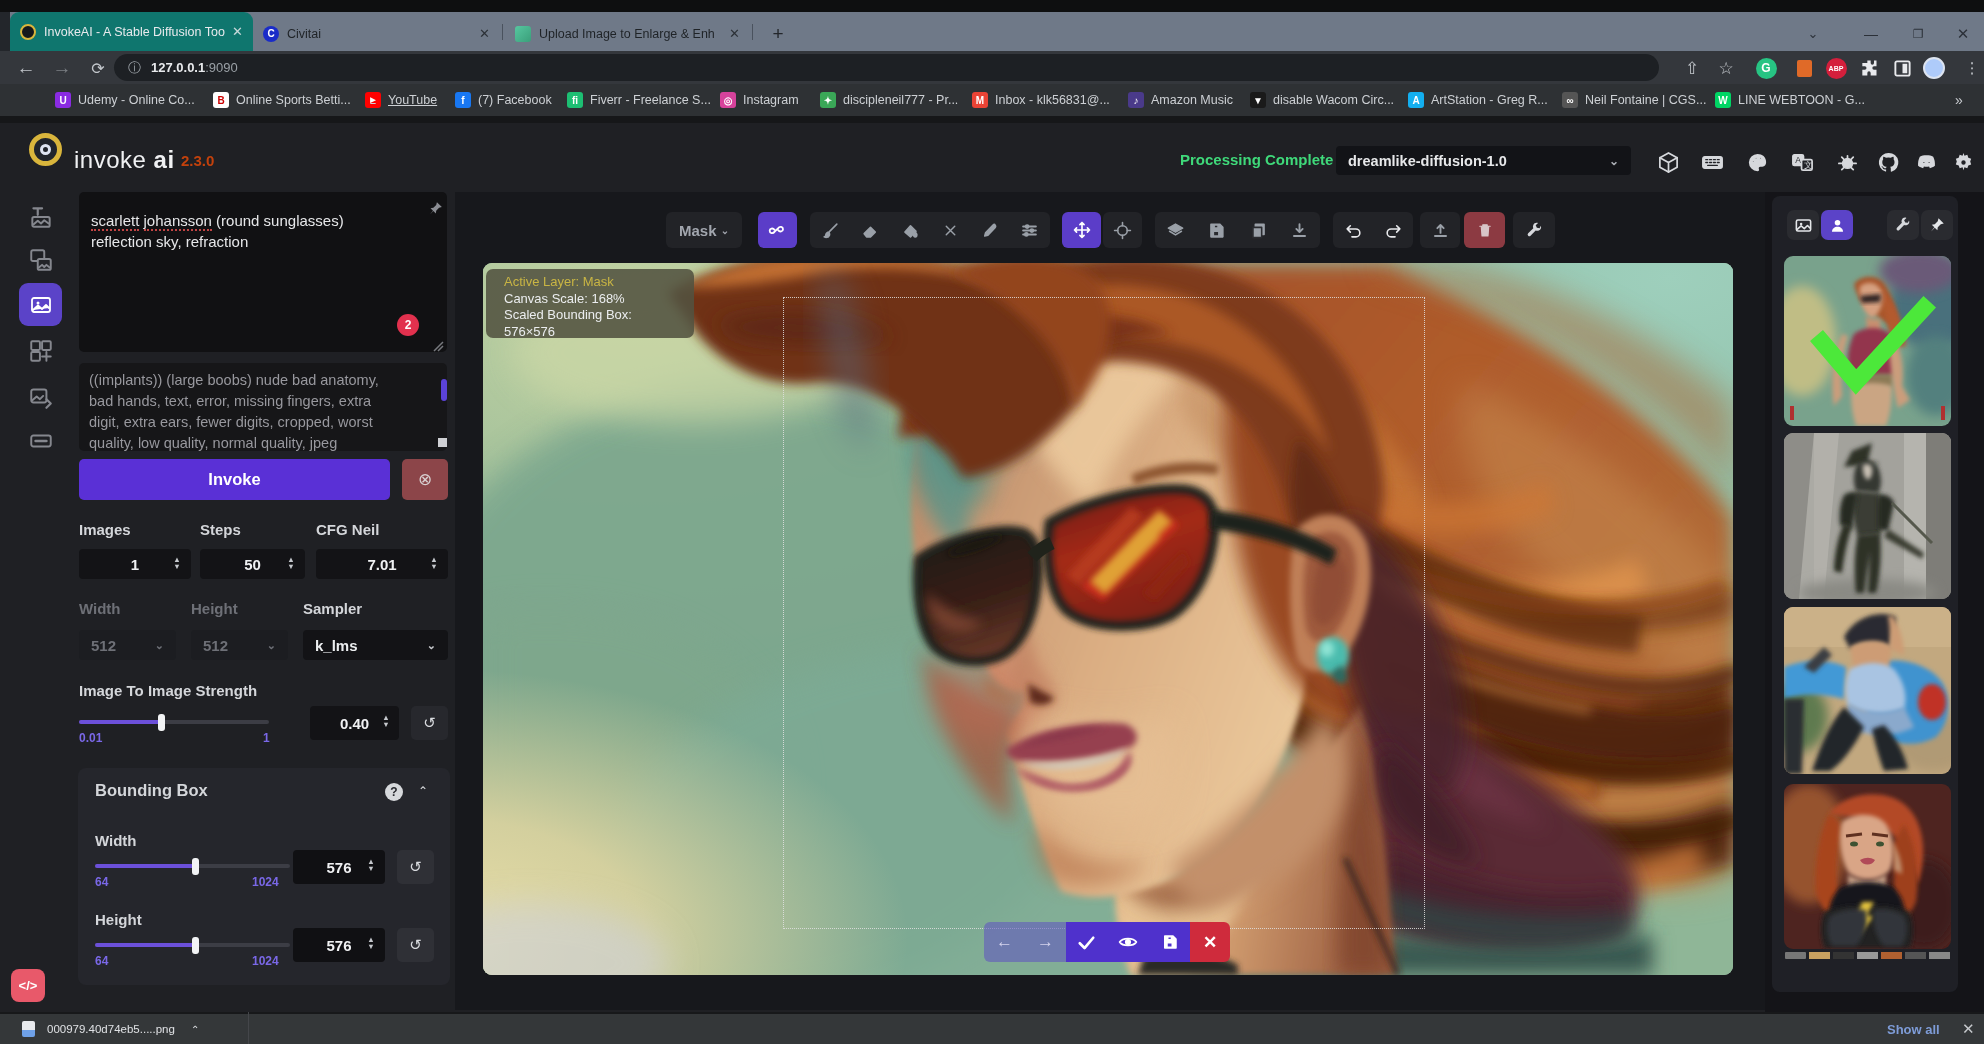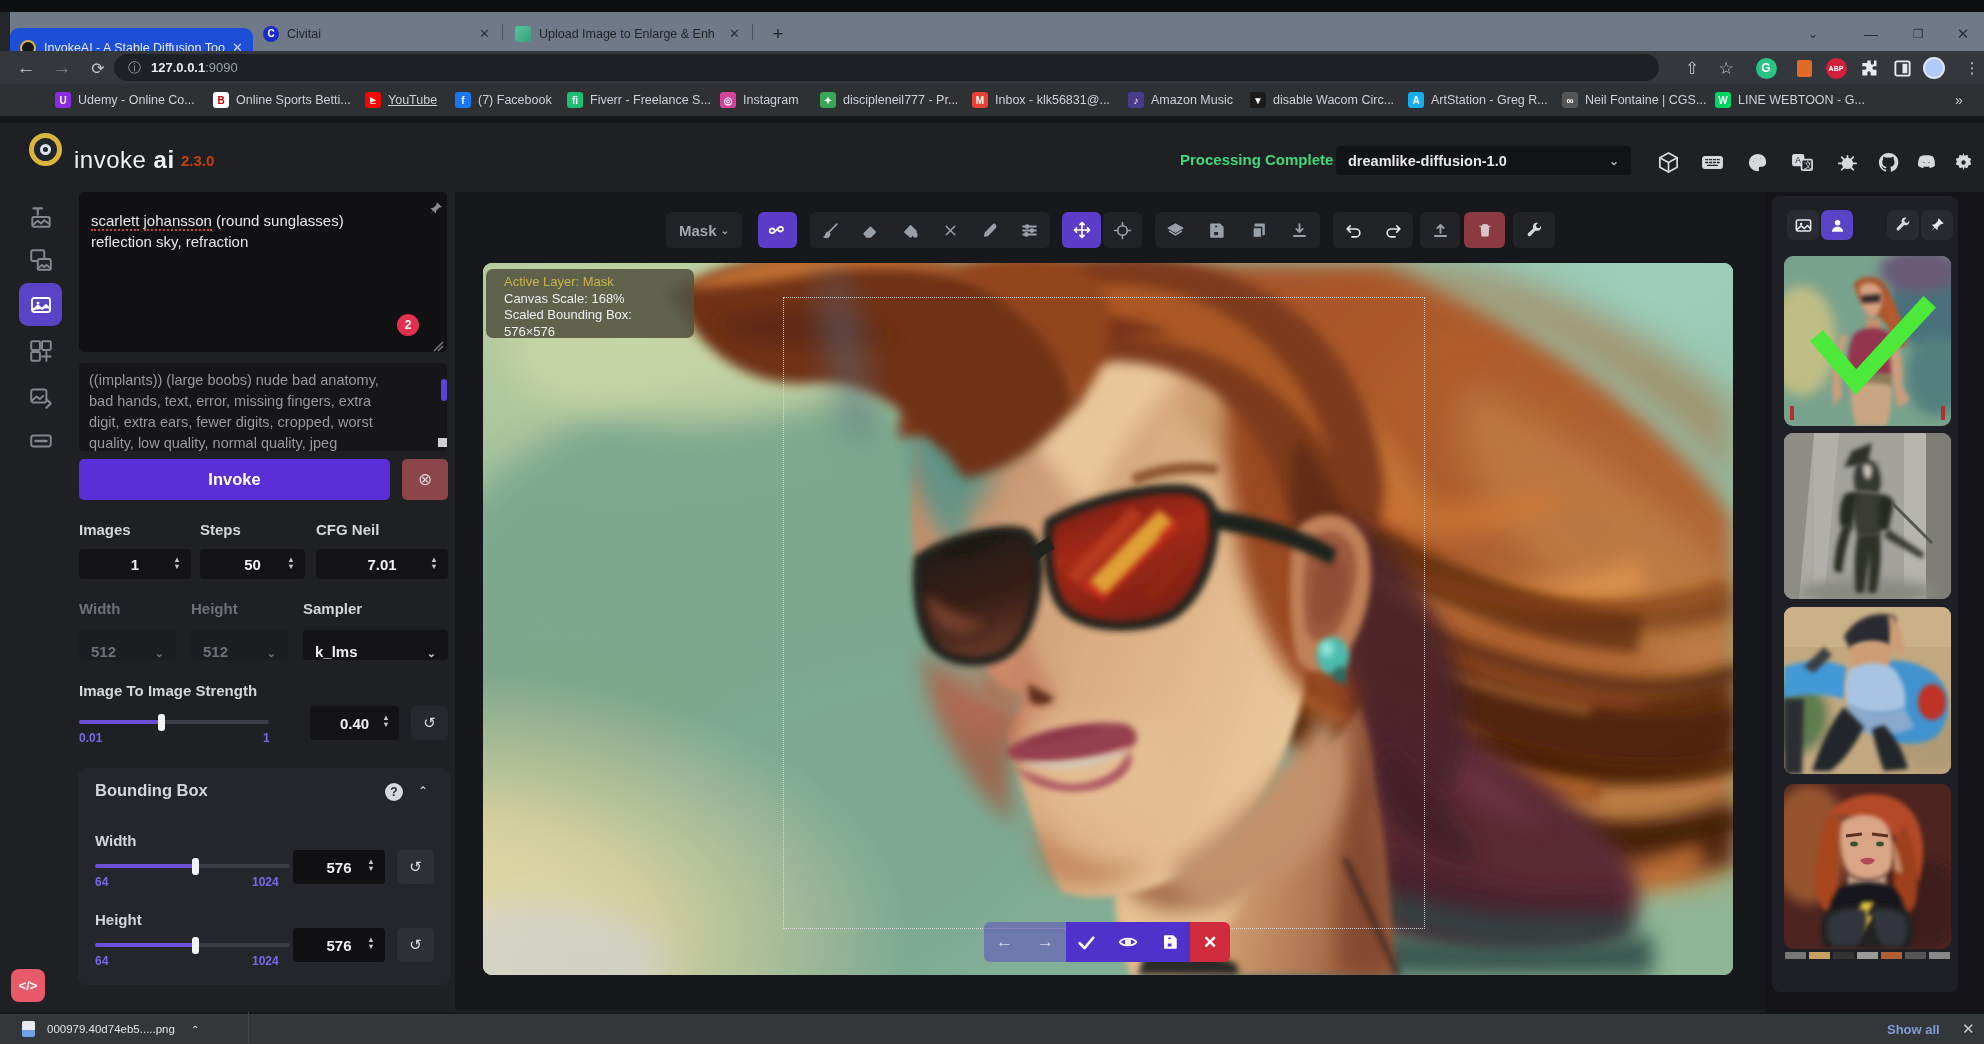--- a/index.html
+++ b/index.html
@@ -3,21 +3,21 @@
 <meta charset="utf-8">
 <style>
 * { margin:0; padding:0; box-sizing:border-box; }
 html,body { width:1984px; height:1044px; overflow:hidden; background:#000; }
 body { font-family:"Liberation Sans", sans-serif; position:relative; }
 .abs { position:absolute; }
 
 #topblack { left:0; top:0; width:1984px; height:12px; background:#0e0f10; }
 #tabstrip { left:0; top:12px; width:1984px; height:39px; background:#6f7988; }
 #tabstrip .edge { position:absolute; left:0; top:0; width:10px; height:39px; background:#23262b; }
-.tab-active { position:absolute; left:10px; top:0; width:243px; height:39px; background:#1d4ed8; border-radius:9px 9px 0 0; color:#e8eaed; font-size:12.5px; display:flex; align-items:center; padding:0 10px;margin-top:16px; }
+.tab-active { position:absolute; left:10px; top:0; width:243px; height:39px; background:#0f766e; border-radius:9px 9px 0 0; color:#e8eaed; font-size:12.5px; display:flex; align-items:center; padding:0 10px; }
 .tab { position:absolute; top:4px; height:35px; color:#1f2327; font-size:12.5px; display:flex; align-items:center; padding:0 10px; }
 .tabx { margin-left:auto; font-size:13px; opacity:.85; }
 .favi { width:16px; height:16px; border-radius:50%; margin-right:8px; flex:0 0 16px; }
 .tabsep { position:absolute; top:12px; width:1px; height:16px; background:#4a525e; }
 #navbar { left:0; top:51px; width:1984px; height:33px; background:#34373c; }
 .navic { position:absolute; top:3px; color:#c3c7cc; font-size:17px; width:28px; height:28px; display:flex; align-items:center; justify-content:center; }
 #omni { position:absolute; left:114px; top:3px; width:1545px; height:27px; background:#1d2024; border-radius:14px; color:#e8eaed; font-size:13px; display:flex; align-items:center; padding:0 14px; }
 #bookbar { left:0; top:84px; width:1984px; height:32px; background:#2e3134; }
 .bm { position:absolute; top:6px; height:20px; display:flex; align-items:center; color:#cdd0d4; font-size:12.5px; white-space:nowrap; }
 .bmi { width:16px; height:16px; border-radius:3px; margin-right:7px; flex:0 0 16px; display:flex; align-items:center; justify-content:center; font-size:10px; font-weight:bold; color:#fff; }
@@ -37,21 +37,21 @@
 #pbadge { left:397px; top:314px; width:22px; height:22px; border-radius:50%; background:#e2314e; color:#fff; font-size:12px; font-weight:700; display:flex; align-items:center; justify-content:center; }
 #pin { left:427px; top:200px; color:#8b8d93; font-size:15px; }
 #negp { left:79px; top:363px; width:368px; height:88px; background:#161618; border-radius:5px; color:#98989e; font-size:14.5px; line-height:21px; padding:7px 10px; overflow:hidden; }
 #negsb { left:441px; top:379px; width:6px; height:22px; background:#5b43d8; border-radius:3px; }
 #negsq { left:438px; top:438px; width:9px; height:9px; background:#cfd0d4; }
 #invoke { left:79px; top:459px; width:311px; height:41px; background:#5a30d6; border-radius:5px; color:#fff; font-size:16.5px; font-weight:700; display:flex; align-items:center; justify-content:center; }
 #cancel { left:402px; top:459px; width:46px; height:41px; background:#8c4549; border-radius:5px; color:#d8cfd0; display:flex; align-items:center; justify-content:center; font-size:17px; }
 .lbl { position:absolute; color:#d4d6da; font-size:15px; font-weight:700; }
 .lbl.dim { color:#6e7077; }
 .numbox { position:absolute; height:30px; background:#131316; border-radius:4px; color:#f0f1f3; font-size:15px; font-weight:700; display:flex; align-items:center; justify-content:center; }
-.selbox { position:absolute; height:30px; background:#131316; border-radius:4px; color:#eceef0; font-size:15px; font-weight:700; display:flex; align-items:flex-end; padding:0 12px; }
+.selbox { position:absolute; height:30px; background:#131316; border-radius:4px; color:#eceef0; font-size:15px; font-weight:700; display:flex; align-items:center; padding:0 12px; }
 .selbox.dim { background:#1c1d21; color:#6e7077; }
 .chev { margin-left:auto; font-size:11px; color:#8a8d94; }
 
 .strack { position:absolute; height:4px; background:#3c3d45; border-radius:2px; }
 .sfill { position:absolute; height:4px; background:#6c50da; border-radius:2px; }
 .sthumb { position:absolute; width:7px; height:17px; background:#f2f3f5; border-radius:3px; }
 .smin { position:absolute; color:#7a68e8; font-size:12px; font-weight:700; }
 .resetbtn { position:absolute; width:37px; height:34px; background:#27282d; border-radius:5px; color:#d8dade; display:flex; align-items:center; justify-content:center; font-size:15px; }
 #bbox { left:78px; top:768px; width:372px; height:217px; background:#25262c; border-radius:8px; }
 

